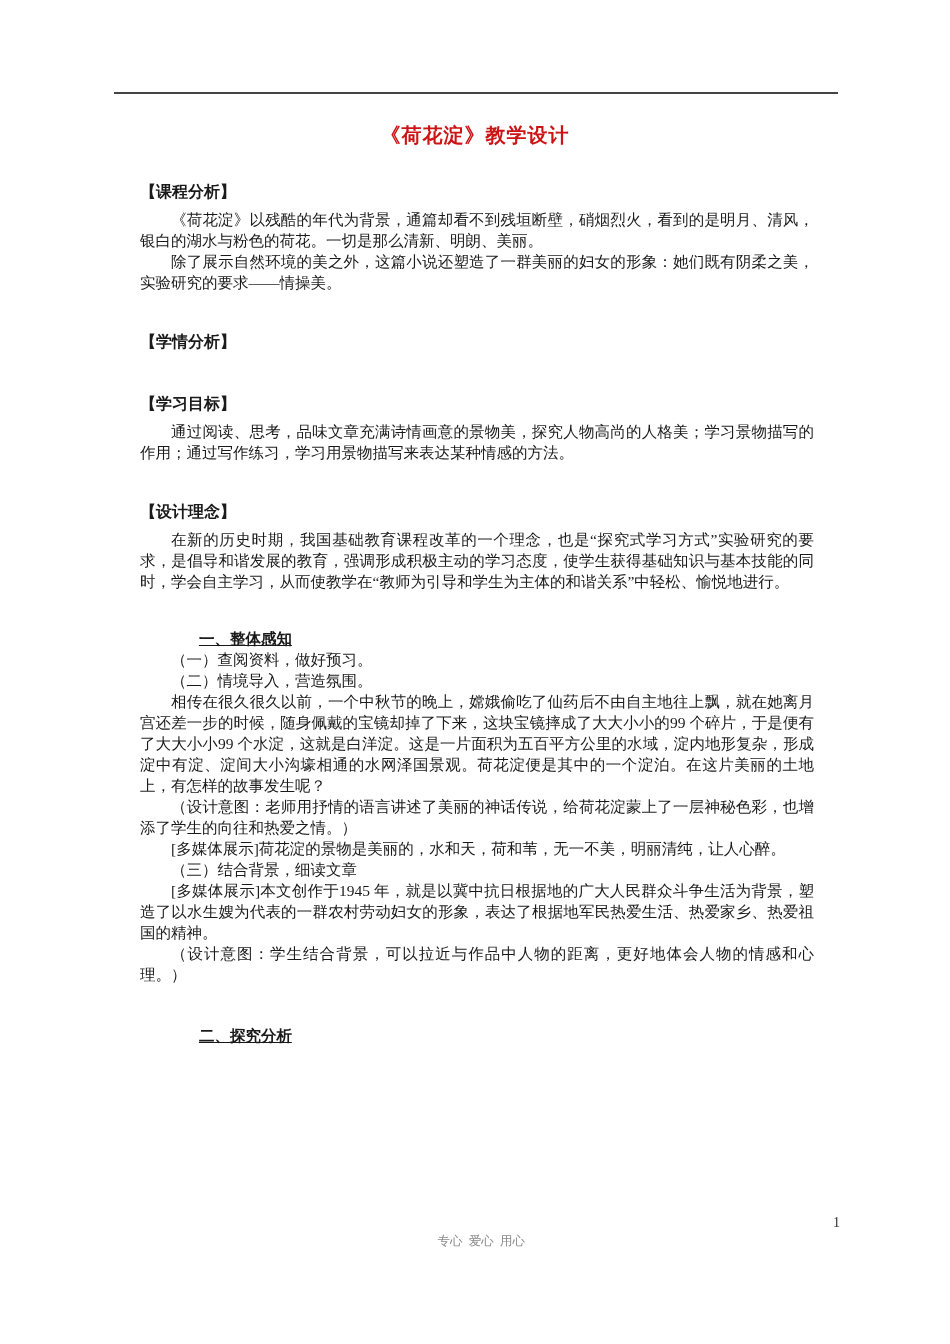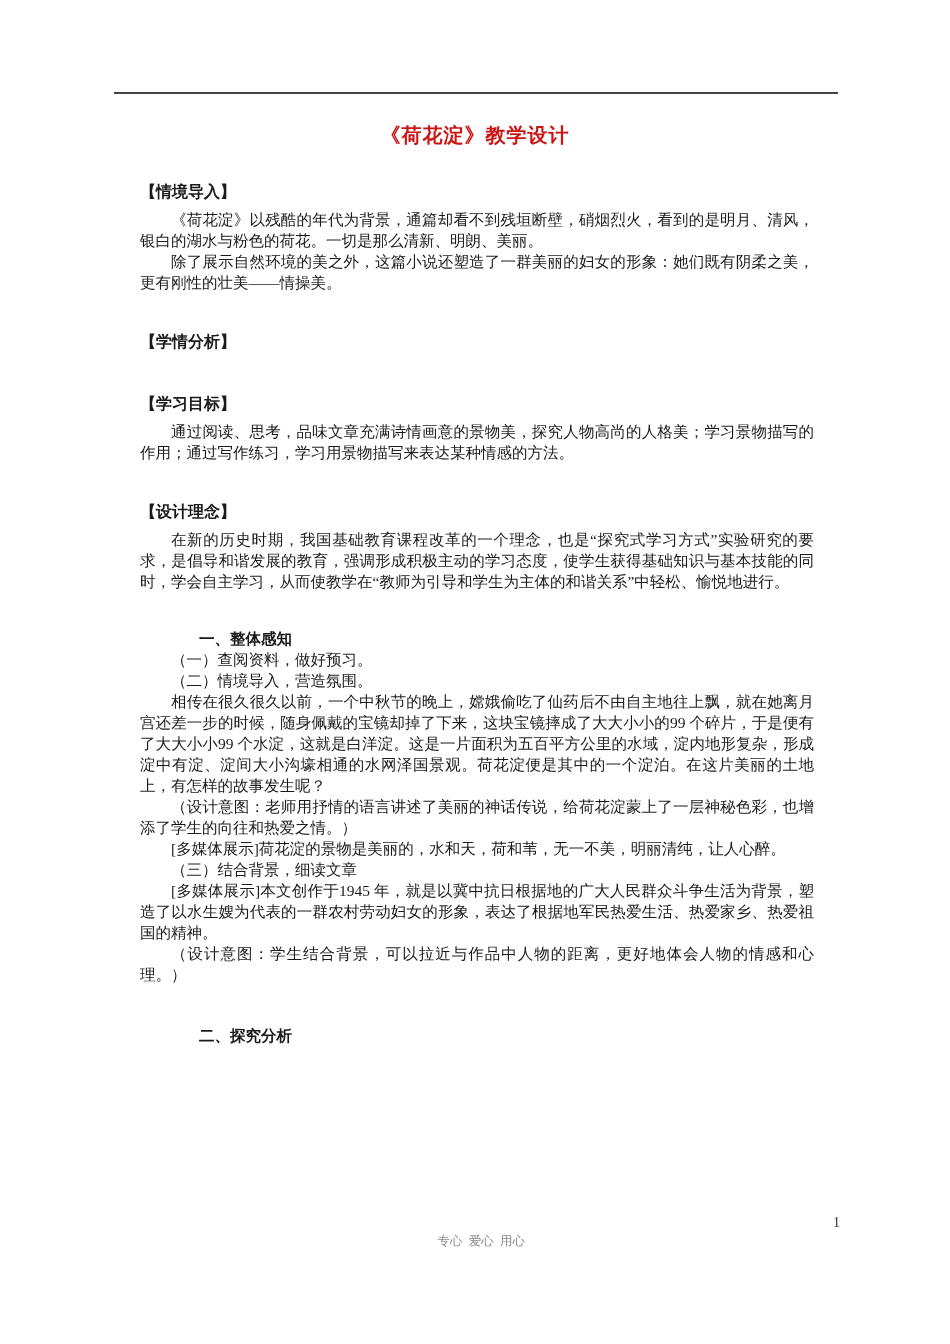--- a/index.html
+++ b/index.html
@@ -51,20 +51,21 @@
     margin: 0;
     line-height: 21px;
     text-align: justify;
   }
   .para.body, .para.item {
     text-indent: 2em;
   }
   .para.subhead {
     font-weight: bold;
     text-indent: 3.8em;
+    text-decoration: underline;
   }
   .para.gap {
     margin-top: 40px;
   }
   .footer {
     position: absolute;
     left: 0;
     right: 0;
     bottom: 68px;
     text-align: center;
@@ -81,23 +82,23 @@
   }
 </style>
 </head>
 <body>
 
 <div class="page">
   <div class="top-rule"></div>
   <h1 class="doc-title">《荷花淀》教学设计</h1>
   <div class="doc-body" id="doc-body">
       <section class="doc-section">
-        <h2 class="section-heading">【情境导入】</h2>
+        <h2 class="section-heading">【课程分析】</h2>
         <p class="para body">《荷花淀》以残酷的年代为背景，通篇却看不到残垣断壁，硝烟烈火，看到的是明月、清风，银白的湖水与粉色的荷花。一切是那么清新、明朗、美丽。</p>
-        <p class="para body">除了展示自然环境的美之外，这篇小说还塑造了一群美丽的妇女的形象：她们既有阴柔之美，更有刚性的壮美——情操美。</p>
+        <p class="para body">除了展示自然环境的美之外，这篇小说还塑造了一群美丽的妇女的形象：她们既有阴柔之美，实验研究的要求——情操美。</p>
       </section>
       <section class="doc-section">
         <h2 class="section-heading">【学情分析】</h2>
       </section>
       <section class="doc-section">
         <h2 class="section-heading">【学习目标】</h2>
         <p class="para body">通过阅读、思考，品味文章充满诗情画意的景物美，探究人物高尚的人格美；学习景物描写的作用；通过写作练习，学习用景物描写来表达某种情感的方法。</p>
       </section>
       <section class="doc-section">
         <h2 class="section-heading">【设计理念】</h2>

